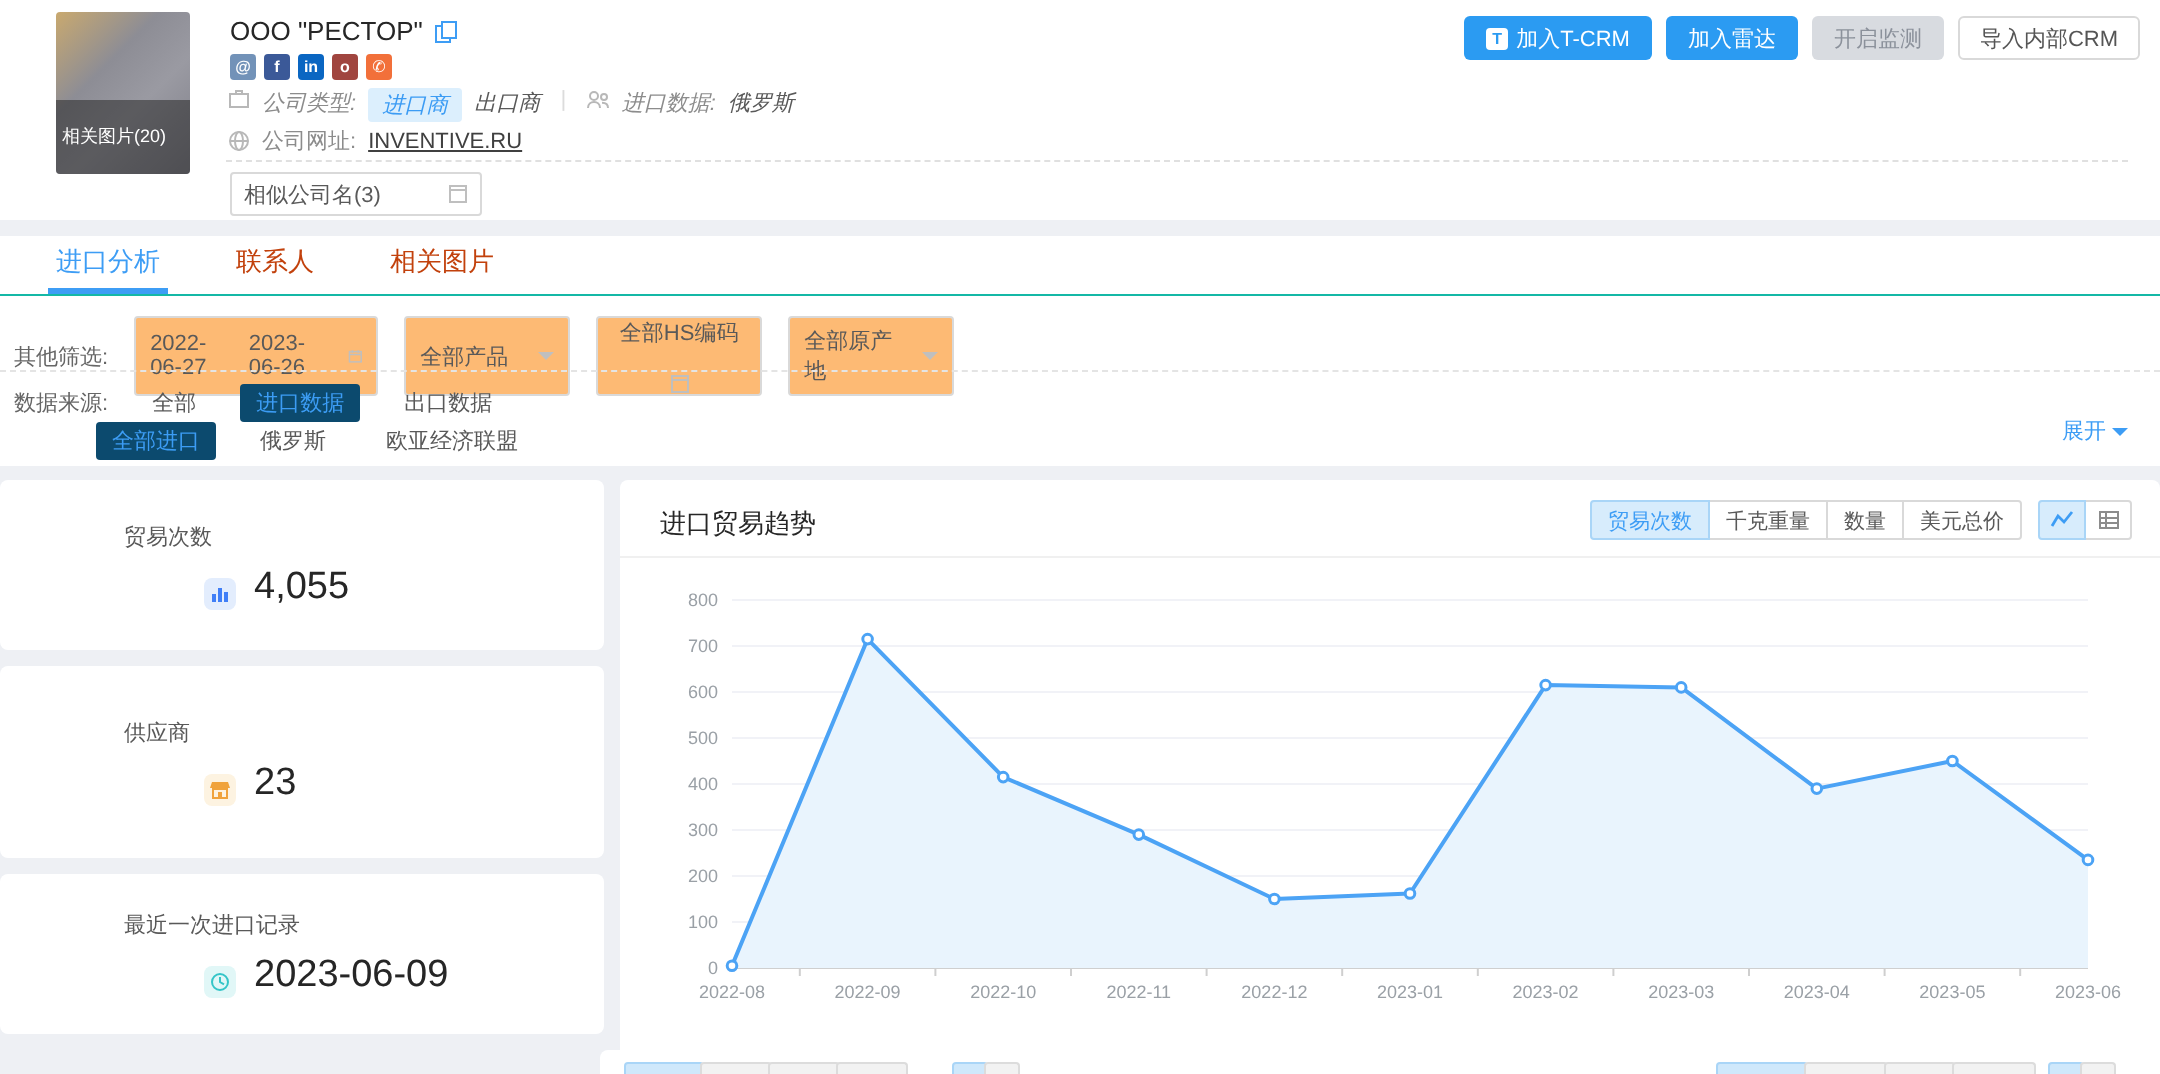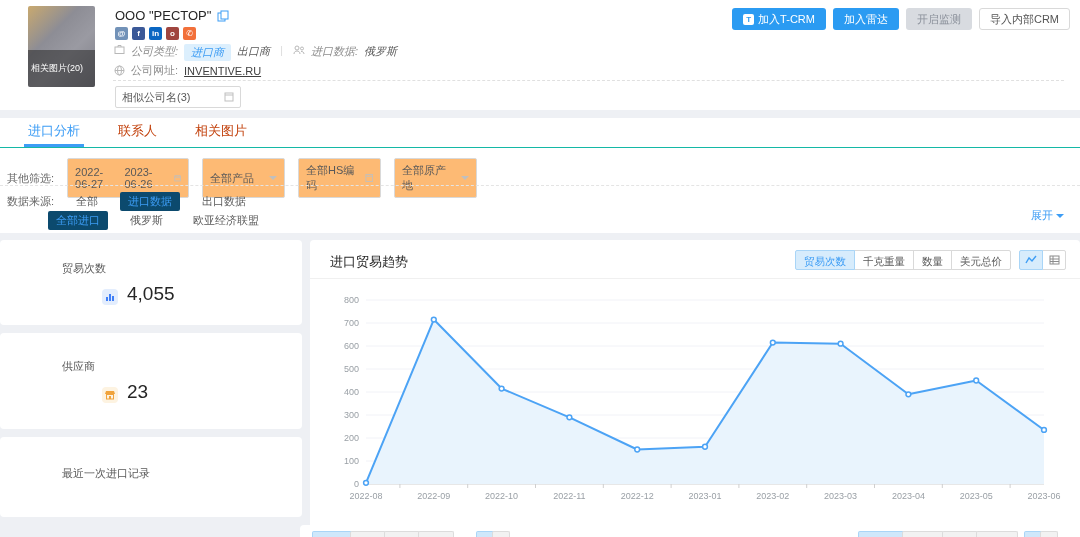--- a/index.html
+++ b/index.html
@@ -185,21 +185,21 @@
         <span>2023-06-26</span>
         <svg width="10" height="10" viewBox="0 0 10 10">
           <rect x="1" y="2" width="8" height="7" fill="none" stroke="#bfbfbf"></rect>
             <path d="M3 1v2M7 1v2M1 4h8" stroke="#bfbfbf"></path>
         </svg>
       </div>
       <div class="fbox" style="width:83px;justify-content:space-between;">
         <span>全部产品</span>
         <span class="chev"></span>
       </div>
-      <div class="fbox" style="width:83px;justify-content:space-between;">
+      <div class="fbox" style="width:83px;justify-content:space-between;flex-direction:column;">
         <span>全部HS编码</span>
         <svg width="10" height="10" viewBox="0 0 10 10">
           <rect x="1" y="1" width="8" height="8" fill="none" stroke="#bfbfbf"></rect>
             <path d="M1 3h8" stroke="#bfbfbf"></path>
         </svg>
       </div>
       <div class="fbox" style="width:83px;justify-content:space-between;">
         <span>全部原产地</span>
         <span class="chev"></span>
       </div>
@@ -247,20 +247,29 @@
             <rect x="1.5" y="4.5" width="7" height="4.5" fill="none" stroke="#f0a33c"></rect>
             <rect x="4" y="6" width="2" height="3" fill="#f0a33c"></rect>
           </svg>
       </span>
       <span class="stat-value">23</span>
     </div>
   </div>
 
   <div class="card stat-card" id="stat-2">
     <div class="stat-label">最近一次进口记录</div>
+    <div class="stat-value-row">
+      <span class="stat-ic ic-teal">
+        <svg width="10" height="10" viewBox="0 0 10 10">
+            <circle cx="5" cy="5" r="4" fill="none" stroke="#35c5c8"></circle>
+            <path d="M5 2.5V5l2 1.2" fill="none" stroke="#35c5c8"></path>
+          </svg>
+      </span>
+      <span class="stat-value">2023-06-09</span>
+    </div>
   </div>
 
   <div class="card" id="chart-panel">
     <div class="panel-title">进口贸易趋势</div>
 
     <div class="panel-ctrls">
       <div class="seg-group">
         <span class="seg on">贸易次数</span>
         <span class="seg">千克重量</span>
         <span class="seg">数量</span>

